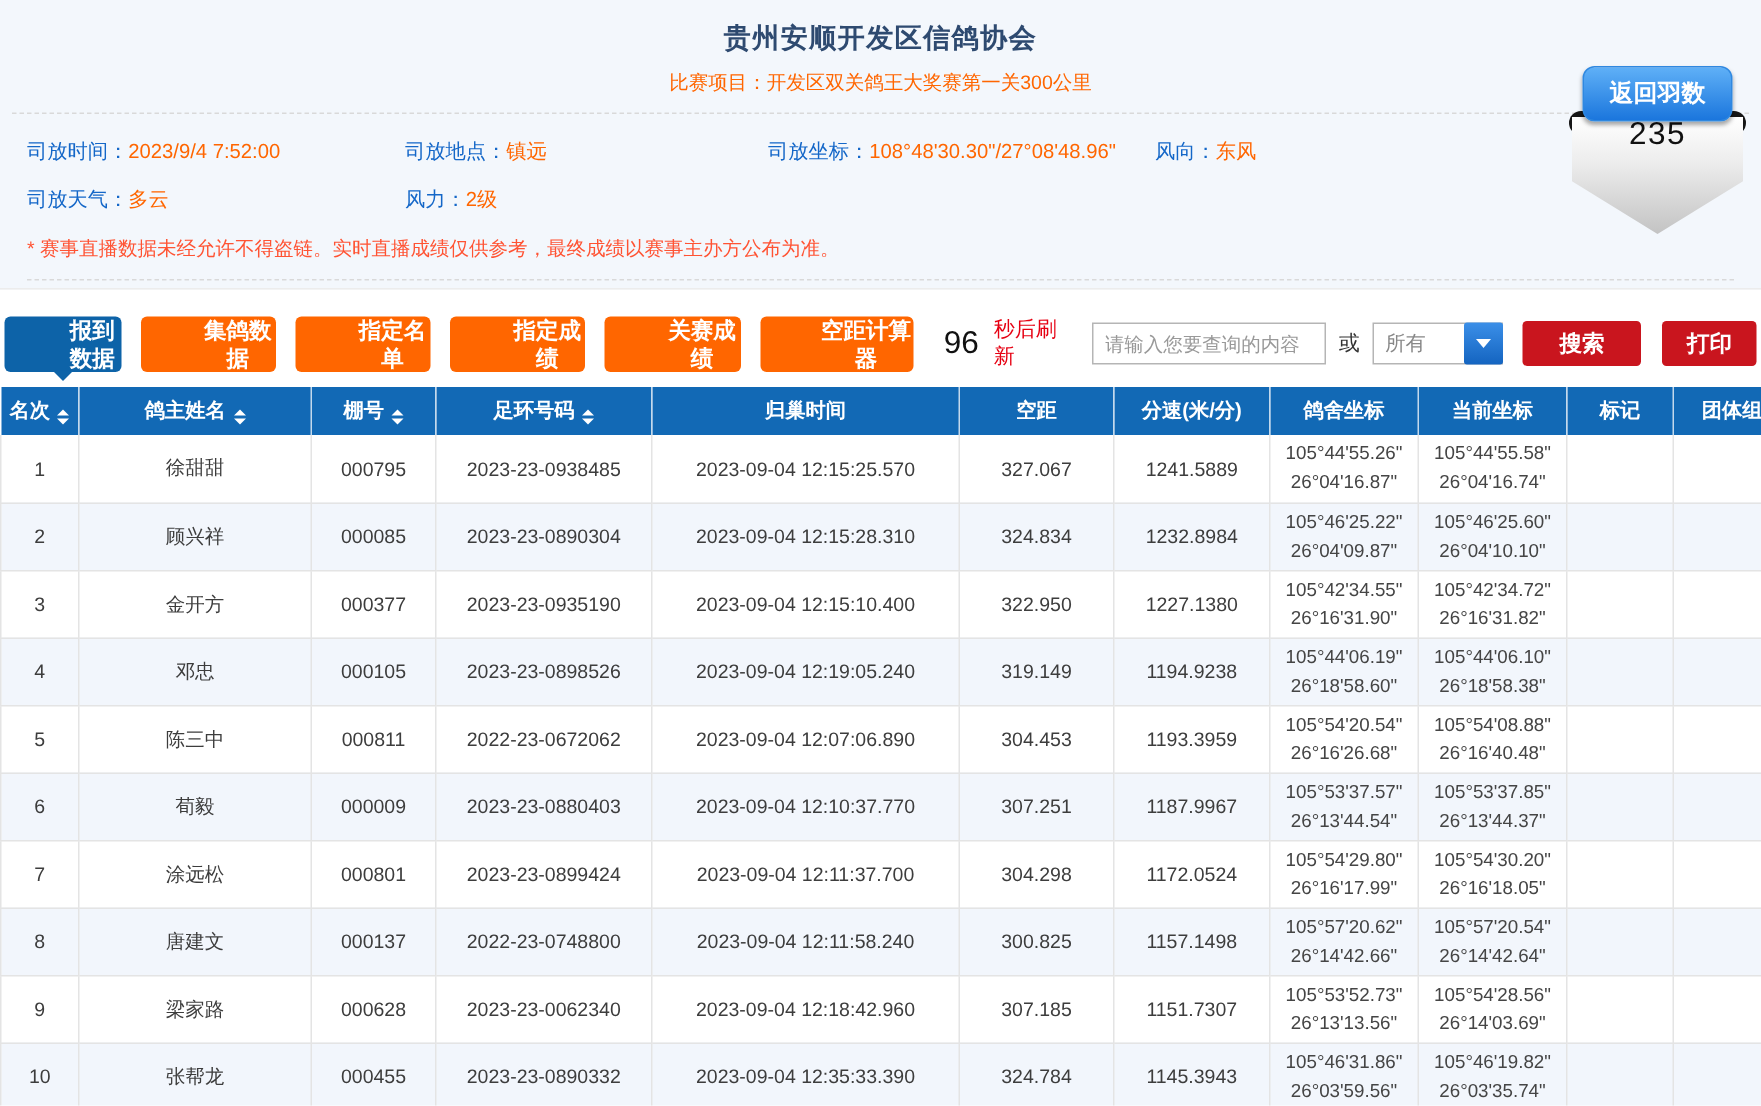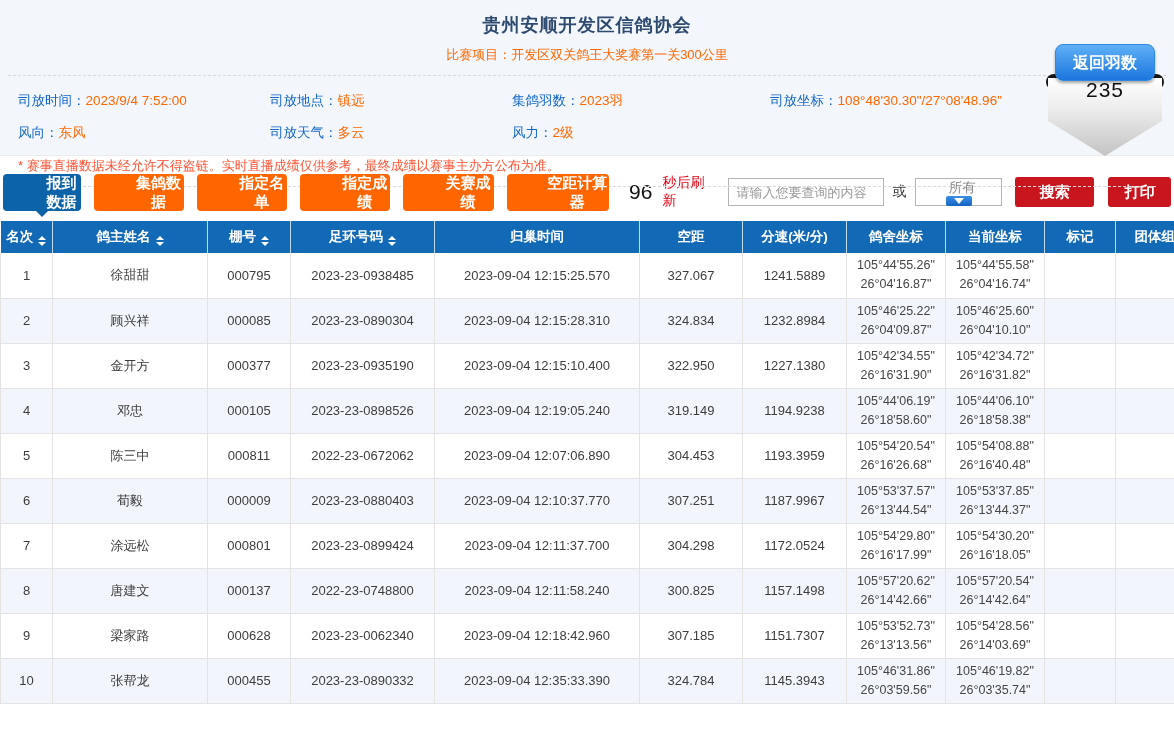--- a/index.html
+++ b/index.html
@@ -1,20 +1,20 @@
 <!DOCTYPE html>
 <html><head>
 <meta charset="utf-8">
 <style>
   * { margin:0; padding:0; box-sizing:border-box; }
   html,body { width:1174px; height:737px; overflow:hidden; background:#fff;
     font-family:"Liberation Sans","DejaVu Sans",sans-serif; }
 
   
-  .top { position:relative; height:156px; background:#f3f7fc; border-bottom:1px solid #ececec; }
+  .top { position:relative; height:193px; background:#f3f7fc; border-bottom:1px solid #ececec; }
   .page-title { padding-top:13px; text-align:center; font-size:18px; font-weight:600;
     color:#2e4a70; letter-spacing:1px; }
   .page-subtitle { margin-top:9px; text-align:center; font-size:13px; color:#ff6600; }
   .dashed { border-top:1px dashed #d9d9d9; height:0; }
   .dash1 { margin:11px 8px 0; }
   .dash2 { margin:11px 18px 0; }
 
   .info-grid { display:grid; grid-template-columns:252px 242px 258px 1fr;
     padding:16px 0 0 18px; row-gap:14px; font-size:13.5px; }
   .info-item { white-space:nowrap; }
@@ -47,21 +47,21 @@
   .tab.active::after { content:''; position:absolute; left:50%; bottom:-6px;
     transform:translateX(-50%); border:7px solid transparent; border-top:7px solid #0d63a8;
     border-bottom:none; }
   .refresh-secs { font-size:21px; color:#111; margin:0 10px 0 7px; }
   .refresh-label { font-size:14px; color:#e60012; margin-right:12px; }
   .search-input { width:156px; height:28px; border:1px solid #b5b5b5; padding:0 8px;
     font-size:13px; color:#333; margin-right:9px; font-family:inherit; background:#fff; }
   .search-input::placeholder { color:#999; }
   .or-text { font-size:14px; color:#333; margin-right:8px; }
   .select-box { display:flex; width:92px; height:28px; border:1px solid #b5b5b5;
-    background:#fff; align-items:center; margin-right:13px; cursor:pointer;flex-direction:column; }
+    background:#fff; align-items:center; margin-right:13px; cursor:pointer; }
   .select-value { flex:1; padding-left:8px; font-size:13.5px; color:#888; }
   .select-btn { width:26px; height:28px; margin:-1px -1px -1px 0; border-radius:2px;
     background:linear-gradient(180deg,#3b8fe8,#1464c0); display:flex; align-items:center;
     justify-content:center; }
   .select-btn i { width:0; height:0; border-left:5px solid transparent;
     border-right:5px solid transparent; border-top:6px solid #fff; }
   .btn-red { height:30px; background:#c9151e; border:none; border-radius:3px; color:#fff;
     font-size:15px; font-weight:bold; cursor:pointer; font-family:inherit; }
   .btn-search { width:84px; margin-right:14px; }
   .btn-print { width:66px; }
@@ -93,23 +93,20 @@
   <div class="dashed dash1"></div>
 
   <div class="info-grid">
     <div class="info-item">
       <span class="info-label">司放时间：</span><span class="info-value">2023/9/4 7:52:00</span>
     </div>
     <div class="info-item">
       <span class="info-label">司放地点：</span><span class="info-value">镇远</span>
     </div>
     <div class="info-item">
-      <span class="info-label">集鸽羽数：</span><span class="info-value">2023羽</span>
-    </div>
-    <div class="info-item">
       <span class="info-label">司放坐标：</span><span class="info-value">108°48'30.30"/27°08'48.96"</span>
     </div>
     <div class="info-item">
       <span class="info-label">风向：</span><span class="info-value">东风</span>
     </div>
     <div class="info-item">
       <span class="info-label">司放天气：</span><span class="info-value">多云</span>
     </div>
     <div class="info-item">
       <span class="info-label">风力：</span><span class="info-value">2级</span>

